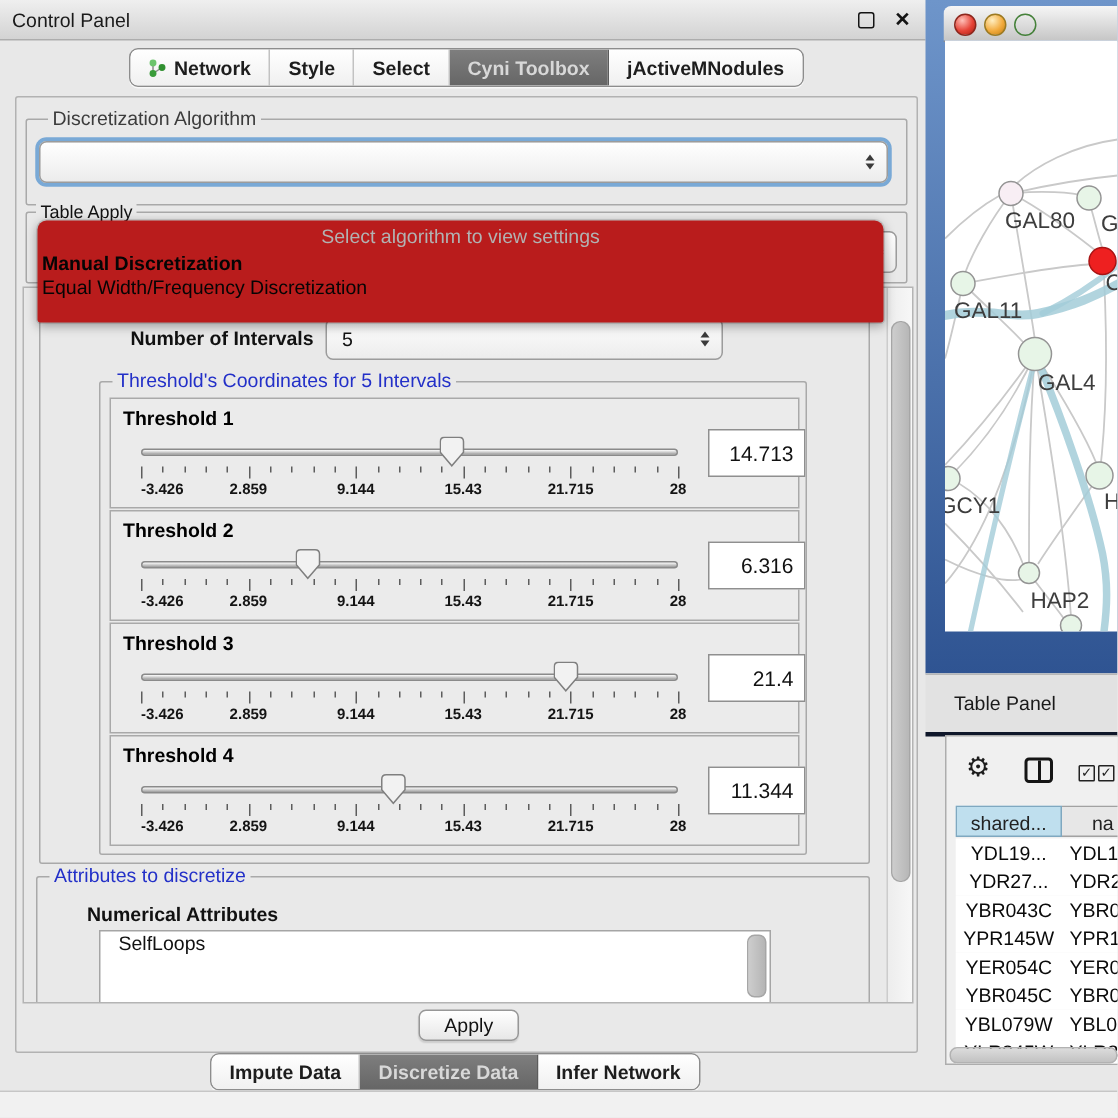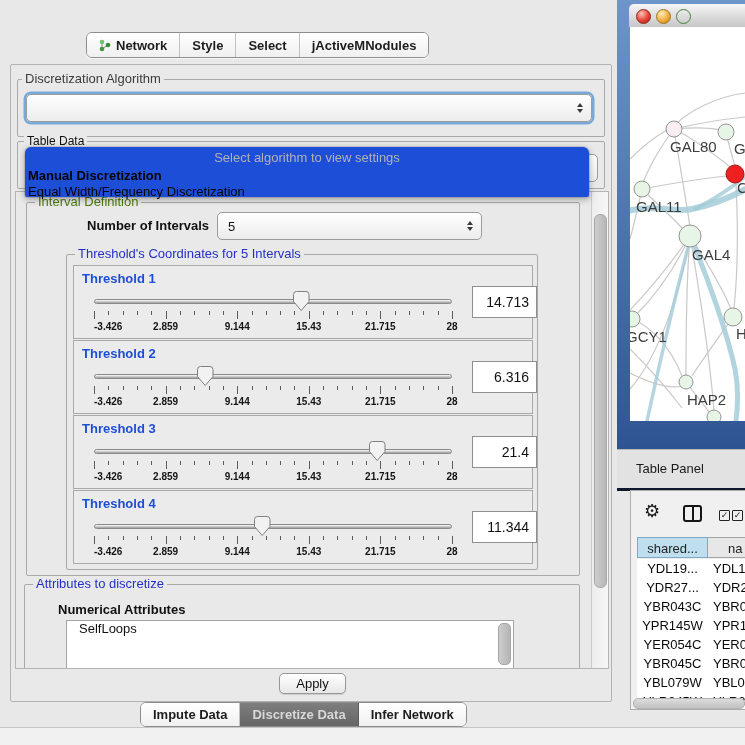--- a/index.html
+++ b/index.html
@@ -22,53 +22,53 @@
   .seg{display:flex;align-items:center;justify-content:center;padding:0 12px;font-size:13px;font-weight:bold;
     color:#1d1d1d;white-space:nowrap;border-right:1px solid #c2c2c2;background:linear-gradient(#ffffff,#f0f0f0);gap:5px;}
   .seg:last-child{border-right:none;}
   .seg.selected{background:linear-gradient(#7e7e7e,#666666);color:#d8d8d8;border-right-color:#5c5c5c;}
 
   .outer-panel{position:absolute;left:10px;top:64px;width:600px;height:636px;
     border:1px solid #b2b2b2;border-radius:2px;background:#e9e9e9;}
 
   .groupbox{position:absolute;border:1px solid #a9a9a9;border-radius:2px;}
   .group-title{position:absolute;top:-8px;font-size:13px;background:#e9e9e9;padding:0 3px;line-height:14px;white-space:nowrap;}
-  .gt-gray{color:#3c3c3c;left:4px;}
+  .gt-gray{color:#3c3c3c;left:14px;}
   .gt-black{color:#111;left:6px;font-size:12px;}
   .gt-green{color:#4d7c0f;left:8px;}
   .gt-blue{color:#2330c8;left:8px;}
 
   .combo{position:absolute;background:linear-gradient(#ffffff,#ececec);border:1px solid #9c9c9c;border-radius:5px;
     font-size:13px;color:#111;}
   .combo .val{position:absolute;left:10px;top:50%;transform:translateY(-50%);white-space:nowrap;}
   .spin{position:absolute;right:8px;top:50%;transform:translateY(-50%);display:flex;flex-direction:column;gap:2px;}
   .spin i{width:0;height:0;border-left:3.5px solid transparent;border-right:3.5px solid transparent;display:block;}
   .spin .up{border-bottom:4px solid #3a3a3a;}
   .spin .down{border-top:4px solid #3a3a3a;}
   .focus-ring{box-shadow:0 0 0 2.5px #79a9d6;}
 
   
-  .popup{position:absolute;left:14px;top:82px;width:564px;height:50px;z-index:50;background:#1d4ed8;
+  .popup{position:absolute;left:14px;top:82px;width:564px;height:68px;z-index:50;background:#b91c1c;
     border-radius:6px 6px 2px 2px;box-shadow:0 2px 7px rgba(0,0,0,.35),0 0 0 1px rgba(0,0,0,.10);}
   .popup .ph{height:21px;line-height:21px;text-align:center;color:#b2b2b2;font-size:13px;}
   .popup .opt{height:16px;line-height:16px;padding-left:3px;font-size:13px;color:#050505;white-space:nowrap;}
   .popup .opt.bold{font-weight:bold;}
 
   
   .content-panel{position:absolute;left:4px;top:126px;width:592px;height:476px;border:1px solid #b4b4b4;
     background:#e9e9e9;overflow:hidden;}
   .vscroll{position:absolute;right:0;top:0;width:16px;height:100%;background:linear-gradient(to right,#ededed,#f7f7f7);
     border-left:1px solid #cccccc;}
   .vscroll .thumb{position:absolute;left:2px;width:11px;border-radius:6px;
     background:linear-gradient(to right,#cdcdcd,#b7b7b7);border:1px solid #a6a6a6;}
 
   .bold-label{position:absolute;font-size:13px;font-weight:bold;color:#111;white-space:nowrap;}
 
   .threshold-panel{position:absolute;left:6px;width:458px;height:72px;background:#ebebeb;border:1px solid #a9a9a9;}
-  .threshold-title{position:absolute;left:8px;top:5px;font-size:13px;font-weight:bold;color:#1d4ed8;}
+  .threshold-title{position:absolute;left:8px;top:5px;font-size:13px;font-weight:bold;color:#000000;}
   .track{position:absolute;left:20px;top:33px;width:358px;height:5px;border:1px solid #8a8a8a;border-radius:3px;
     background:linear-gradient(#fdfdfd,#9c9c9c);box-sizing:border-box;}
   .thumb-svg{position:absolute;top:25px;}
   .ticks{position:absolute;left:20px;top:45px;width:358px;height:9px;}
   .tick{position:absolute;width:1px;background:#5d5d5d;top:0;}
   .tick.minor{height:4px;}
   .tick.major{height:8px;}
   .tick-labels{position:absolute;left:20px;top:55px;width:358px;height:12px;}
   .tick-label{position:absolute;font-size:10px;font-weight:bold;color:#141414;transform:translateX(-50%);white-space:nowrap;}
   .tick-label.first{transform:none;}
@@ -116,58 +116,66 @@
   .hscroll{position:absolute;left:2px;top:207px;width:110px;height:9px;border-radius:5px;
     background:linear-gradient(#dcdcdc,#c2c2c2);border:1px solid #b2b2b2;z-index:5;}
 
   .bottom-strip{position:absolute;left:0;top:727px;width:745px;height:18px;background:#f1f1f1;border-top:1px solid #c6c6c6;}
 </style>
 </head>
 <body>
 
 <div class="control-panel">
 
+  <div class="titlebar">
+    <span class="titlebar-text">Control Panel</span>
+    <span class="float-icon"></span>
+    <span class="close-icon">✕</span>
+  </div>
 
   <div class="seg-control" style="left:86px;top:32px;" id="top-tabs">
       <div class="seg">
         <svg width="12" height="14">
           <line x1="3" y1="11" x2="3" y2="11" stroke="#8a8a8a"></line>
           <line x1="3" y1="11" x2="3" y2="4" stroke="#8a8a8a"></line>
           <line x1="3" y1="11" x2="9" y2="7" stroke="#8a8a8a"></line>
           <circle cx="3" cy="11" r="2.3" fill="#3a9c3a"></circle>
           <circle cx="3" cy="4" r="2.3" fill="#6cc46c"></circle>
           <circle cx="9" cy="7" r="2.3" fill="#2f8f2f"></circle>
         </svg>
         <span>Network</span>
       </div>
       <div class="seg">
         <span>Style</span>
       </div>
       <div class="seg">
         <span>Select</span>
       </div>
+      <div class="seg selected">
+        <span>Cyni Toolbox</span>
+      </div>
       <div class="seg">
         <span>jActiveMNodules</span>
       </div>
     </div>
 
   <div class="outer-panel">
 
     <div class="groupbox" style="left:6px;top:14px;width:586px;height:56px;">
       <span class="group-title gt-gray">Discretization Algorithm</span>
       <div class="combo focus-ring" style="left:8px;top:14px;width:564px;height:26px;">
         <span class="spin">
             <i class="up"></i>
             <i class="down"></i>
           </span>
       </div>
     </div>
 
     <div class="groupbox" style="left:6px;top:76px;width:586px;height:46px;">
-      <span class="group-title gt-black">Table Data</span>
+      <span class="group-title gt-black">Table Apply</span>
       <div class="combo" style="left:8px;top:12px;width:570px;height:26px;">
         <span class="val">galFiltered.sif default node</span>
         <span class="spin">
             <i class="up"></i>
             <i class="down"></i>
           </span>
       </div>
     </div>
 
     <div class="content-panel">

